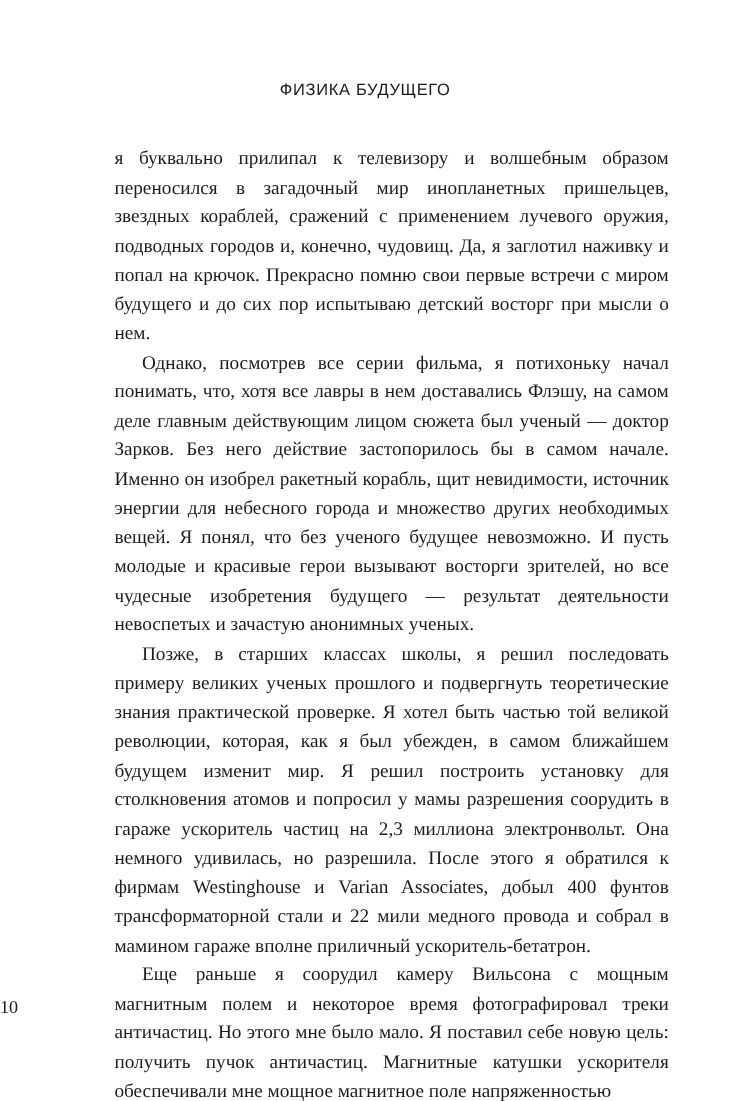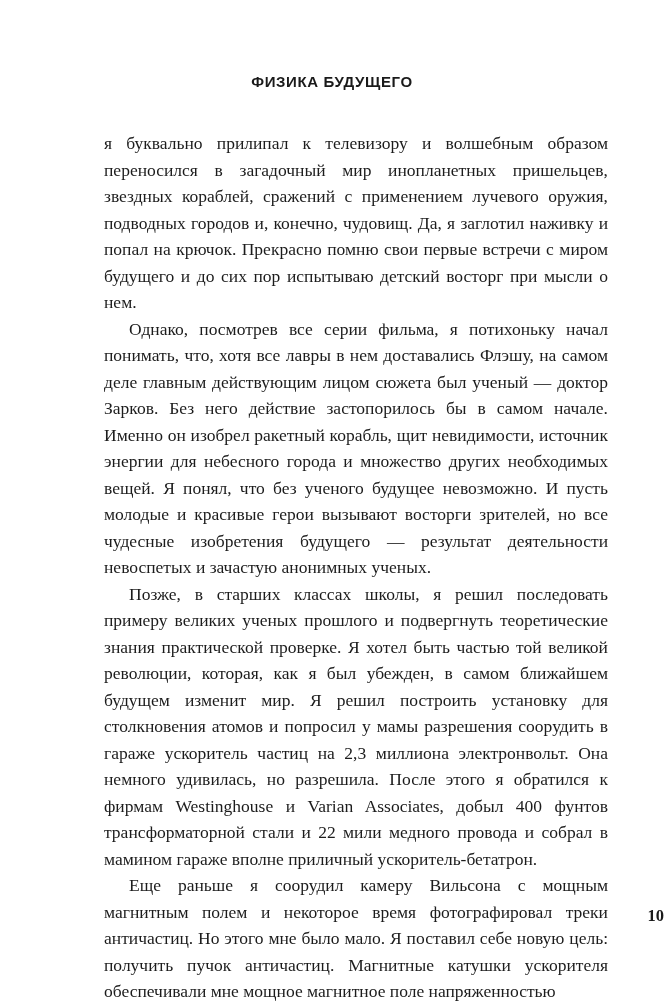--- a/index.html
+++ b/index.html
@@ -20,21 +20,21 @@
     height: 1001px;
     background: #ffffff;
   }
   .running-title {
     position: absolute;
     top: 73px;
     left: 0;
     right: 0;
     text-align: center;
     font-family: "Liberation Sans", sans-serif;
-    font-weight: 700;
+    font-weight: 400;
     font-size: 15px;
     letter-spacing: 0.6px;
     color: #1a1a1a;
   }
   .text-block {
     position: absolute;
     top: 114px;
     left: 104px;
     width: 504px;
     font-size: 17.5px;
@@ -50,24 +50,23 @@
     text-indent: 25px;
   }
   .text-block p.no-indent {
     text-indent: 0;
   }
   .page-number {
     position: absolute;
     top: 906px;
     left: 0;
     right: 0;
-    text-align: right;
+    text-align: left;
     font-size: 16.5px;
     color: #1a1a1a;
-    font-weight: bold;
   }
 </style>
 </head>
 <body>
 
 <div class="page">
 
   <div class="running-title">ФИЗИКА БУДУЩЕГО</div>
 
   <div class="text-block">

